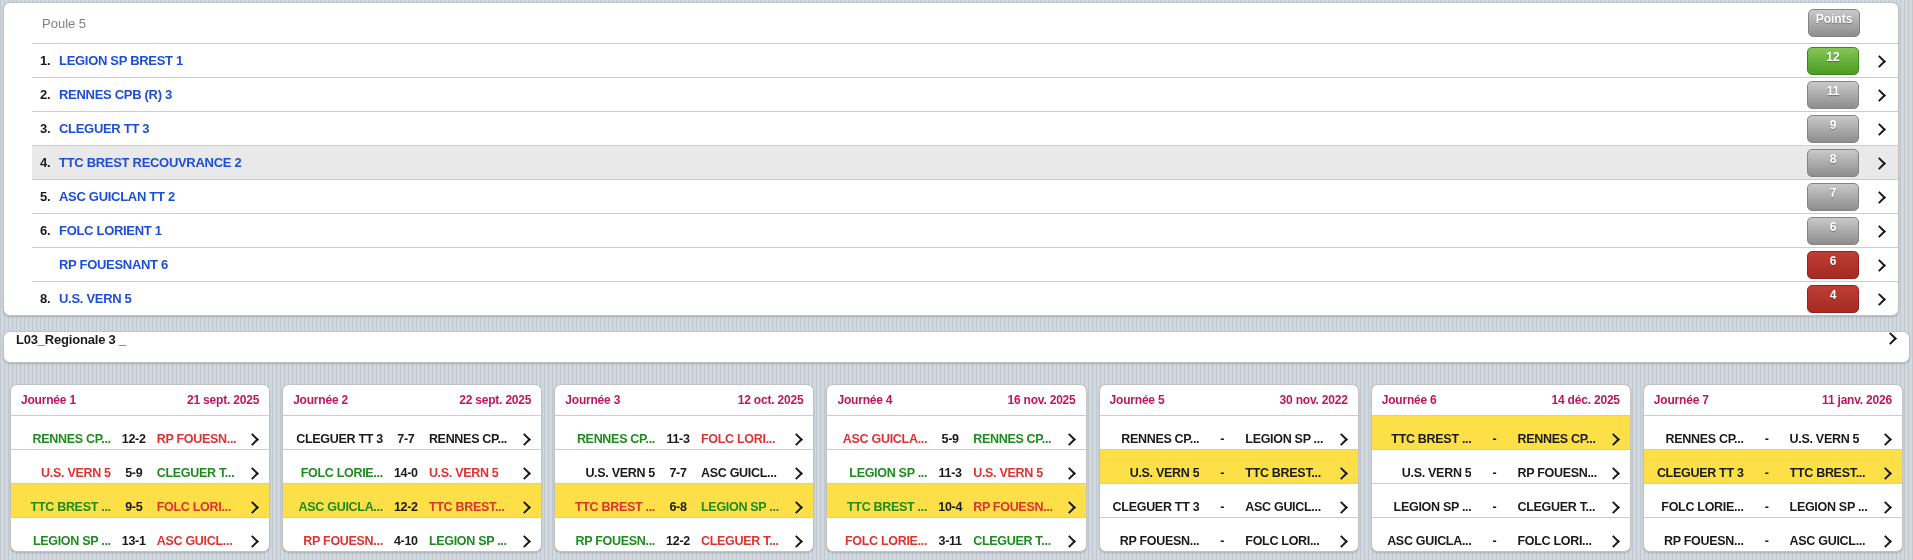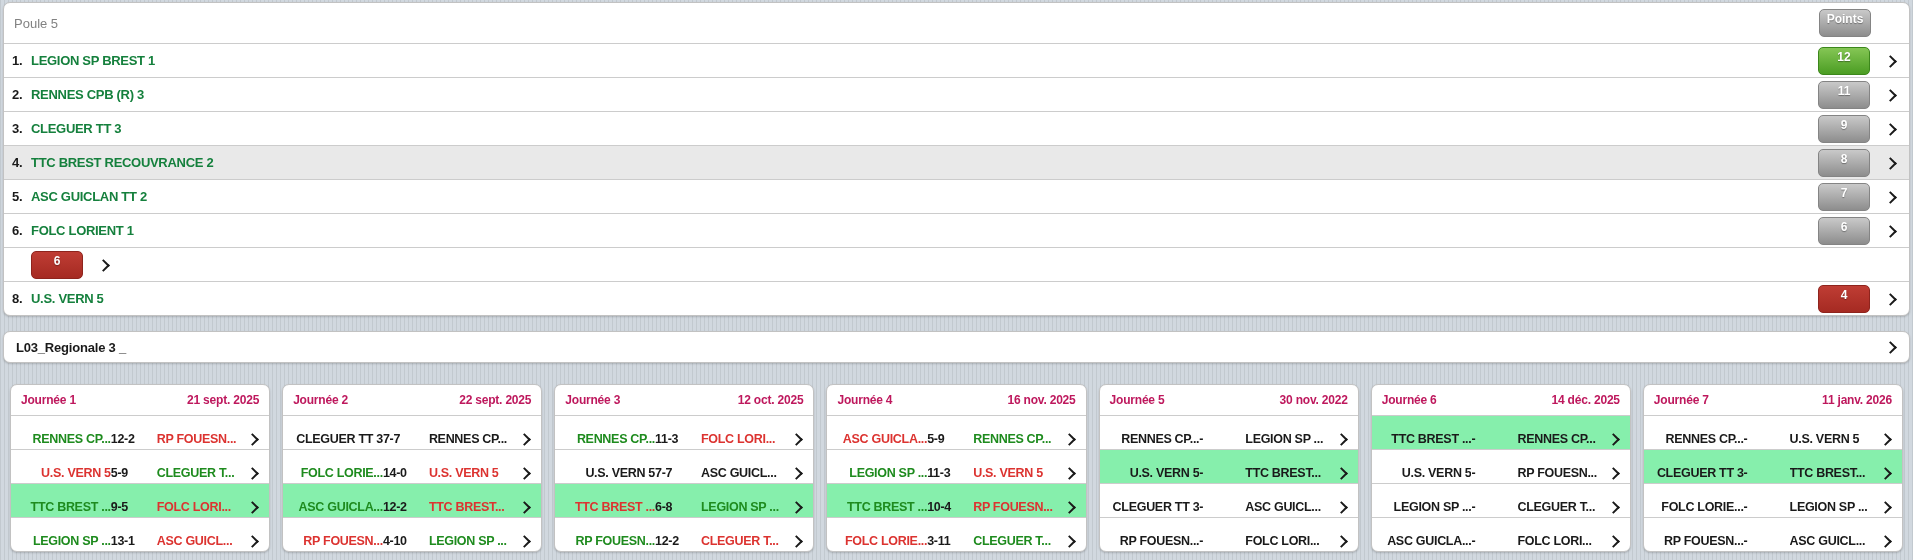--- a/index.html
+++ b/index.html
@@ -8,69 +8,69 @@
     width:1913px; height:560px; overflow:hidden;
     font-family:"Liberation Sans", sans-serif;
     background-color:#d1d8df;
     background-image:repeating-linear-gradient(90deg, rgba(0,0,0,0.07) 0 1px, transparent 1px 4px);
   }
   .panel {
     background:#fff; border:1px solid #c2c2c2; border-radius:7px;
     box-shadow:0 1px 2px rgba(0,0,0,0.18); overflow:hidden;
   }
   
-  #standings { margin:2px 3px 0 3px; }
+  #standings { margin:2px 14px 0 3px;padding-left:28px; }
   .standings-header {
     height:40px; display:flex; align-items:center; justify-content:space-between;
     padding:0 38px 0 10px; color:#828282; font-size:13px;
   }
   .s-row {
     height:34px; display:flex; align-items:center;
     border-top:1px solid #ccc; padding:0 12px 0 8px; cursor:pointer;
   }
   .s-row.hl { background:#e9e9e9; }
   .rank { width:19px; font-weight:bold; font-size:13px; color:#1a1a1a; letter-spacing:-0.3px; }
-  .team { flex:1; font-weight:bold; font-size:13px; color:#15803d; letter-spacing:-0.3px; }
+  .team { flex:1; font-weight:bold; font-size:13px; color:#1d4ed8; letter-spacing:-0.3px; }
   
   .badge {
     display:inline-block; min-width:52px; height:28px; line-height:18px; padding:0 6px;
     border-radius:5px; text-align:center; color:#fff; font-weight:bold; font-size:12px;
     text-shadow:0 1px 1px rgba(0,0,0,0.35);
   }
   .badge.gray  { background:linear-gradient(#c9c9c9,#8d8d8d); border:1px solid #848484; }
   .badge.green { background:linear-gradient(#85c655,#4b9d23); border:1px solid #3c871b; }
   .badge.red   { background:linear-gradient(#bf3d34,#a52a22); border:1px solid #8e241d; }
   
   .chev { width:12px; height:12px; margin-left:15px; flex:0 0 auto; position:relative; }
   .chev::before {
     content:""; position:absolute; left:1px; top:2px; width:7px; height:7px;
     border-right:2.5px solid #1a1a1a; border-top:2.5px solid #1a1a1a; transform:rotate(45deg);
   }
   
   #league-link {
-    margin:15px 3px 0 3px; height:32px; display:flex; align-items:center;
+    margin:15px 3px 0 3px; height:32px; display:flex; align-items:flex-start;
     justify-content:space-between; padding:0 12px; cursor:pointer;
   }
   #league-link .label { font-weight:bold; font-size:13px; color:#1a1a1a; letter-spacing:-0.2px; }
   #league-link .chev { margin-left:0; }
   
   #rounds { display:flex; gap:12px; margin:21px 10px 0 10px; }
   .round-card { flex:1 1 0; min-width:0; background:#fff; border:1px solid #c2c2c2;
     border-radius:7px; box-shadow:0 1px 2px rgba(0,0,0,0.18); overflow:hidden; }
   .round-header {
     height:30px; display:flex; align-items:center; justify-content:space-between;
     padding:0 10px; color:#be185d; font-weight:bold; font-size:12px; letter-spacing:-0.2px;
   }
   .m-row {
     height:34px; display:flex; align-items:center; border-top:1px solid #ccc;
     padding:12px 8px 0 9px; font-weight:bold; font-size:12.5px; letter-spacing:-0.3px; cursor:pointer;
   }
-  .m-row.hl { background:#86efac; }
+  .m-row.hl { background:#fde047; }
   .m-home { flex:1.05 1 0; min-width:0; text-align:right; white-space:nowrap; overflow:hidden; }
-  .m-score { flex:0 0 46px; text-align:left; color:#1a1a1a; }
+  .m-score { flex:0 0 46px; text-align:center; color:#1a1a1a; }
   .m-away { flex:1 1 0; min-width:0; text-align:left; white-space:nowrap; overflow:hidden; }
   .m-row .chev { margin-left:4px; width:14px; }
   .win { color:#1e8b1e; }
   .loss { color:#dc3330; }
   .neutral { color:#1a1a1a; }
 </style>
 </head>
 <body>
 
 <section class="panel" id="standings">
@@ -110,20 +110,21 @@
     <span class="chev"></span>
   </div>
       <div class="s-row">
     <span class="rank">6.</span>
     <span class="team">FOLC LORIENT 1</span>
     <span class="badge gray">6</span>
     <span class="chev"></span>
   </div>
       <div class="s-row">
     <span class="rank"></span>
+    <span class="team">RP FOUESNANT 6</span>
     <span class="badge red">6</span>
     <span class="chev"></span>
   </div>
       <div class="s-row">
     <span class="rank">8.</span>
     <span class="team">U.S. VERN 5</span>
     <span class="badge red">4</span>
     <span class="chev"></span>
   </div>
     </div>

